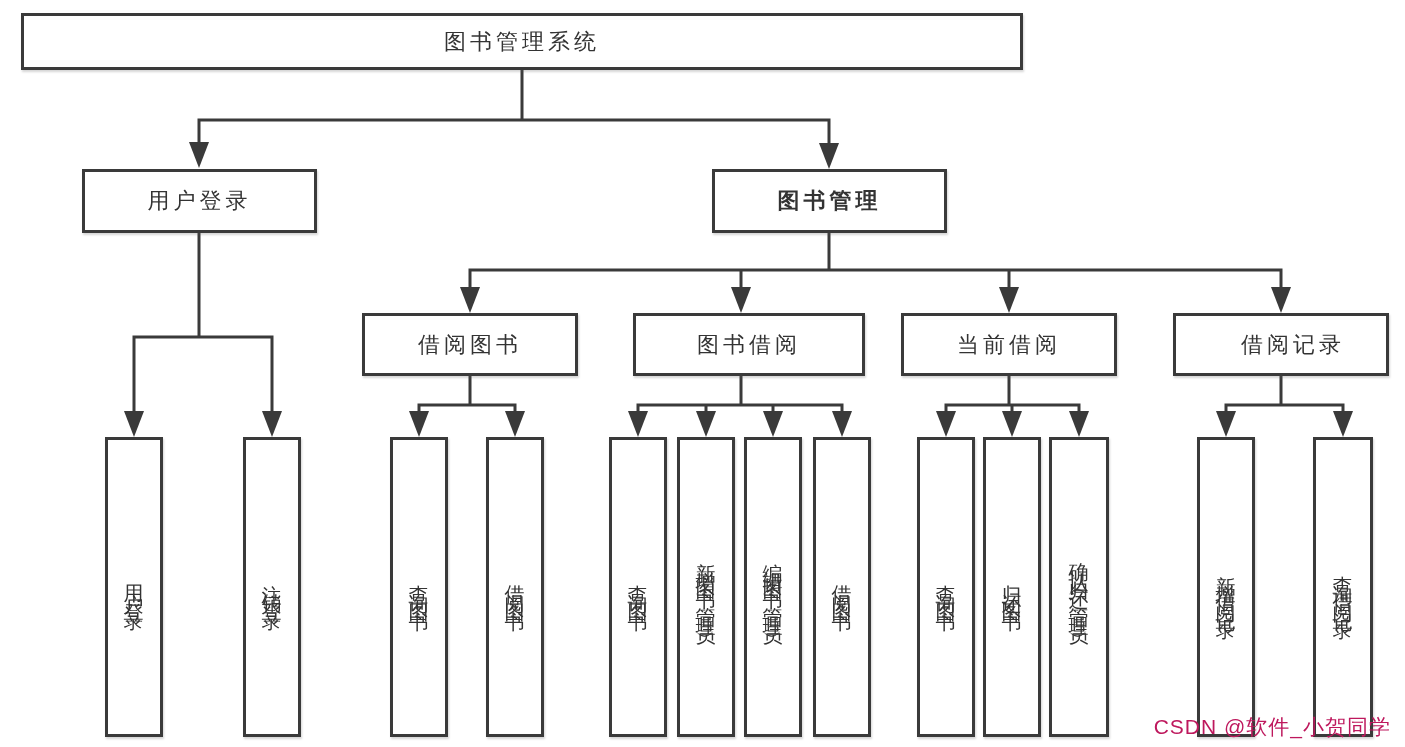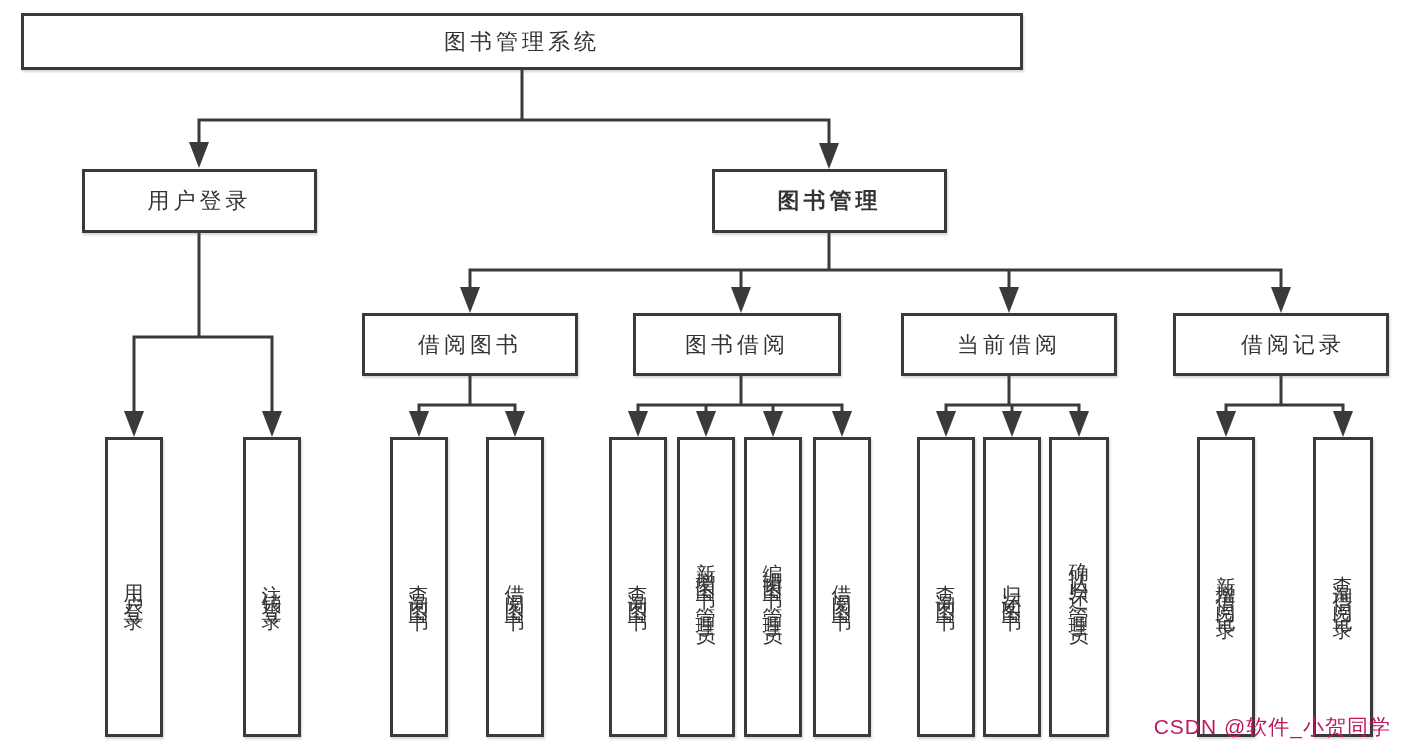--- a/index.html
+++ b/index.html
@@ -109,21 +109,21 @@
   <div class="box h-box" style="left:82px; top:169px; width:235px; height:64px;">
     <span>用户登录</span>
   </div>
   <div class="box h-box" style="left:712px; top:169px; width:235px; height:64px;font-weight:bold;">
     <span>图书管理</span>
   </div>
 
   <div class="box h-box" style="left:362px; top:313px; width:216px; height:63px;">
     <span>借阅图书</span>
   </div>
-  <div class="box h-box" style="left:633px; top:313px; width:208px; height:63px;">
+  <div class="box h-box" style="left:633px; top:313px; width:232px; height:63px;">
     <span>图书借阅</span>
   </div>
   <div class="box h-box" style="left:901px; top:313px; width:216px; height:63px;text-align:center;">
     <span>当前借阅</span>
   </div>
   <div class="box h-box" style="left:1173px; top:313px; width:216px; height:63px;padding-left:24px;">
     <span>借阅记录</span>
   </div>
 
   <div class="box v-box" style="left:105px; top:437px; width:58px; height:300px;">

